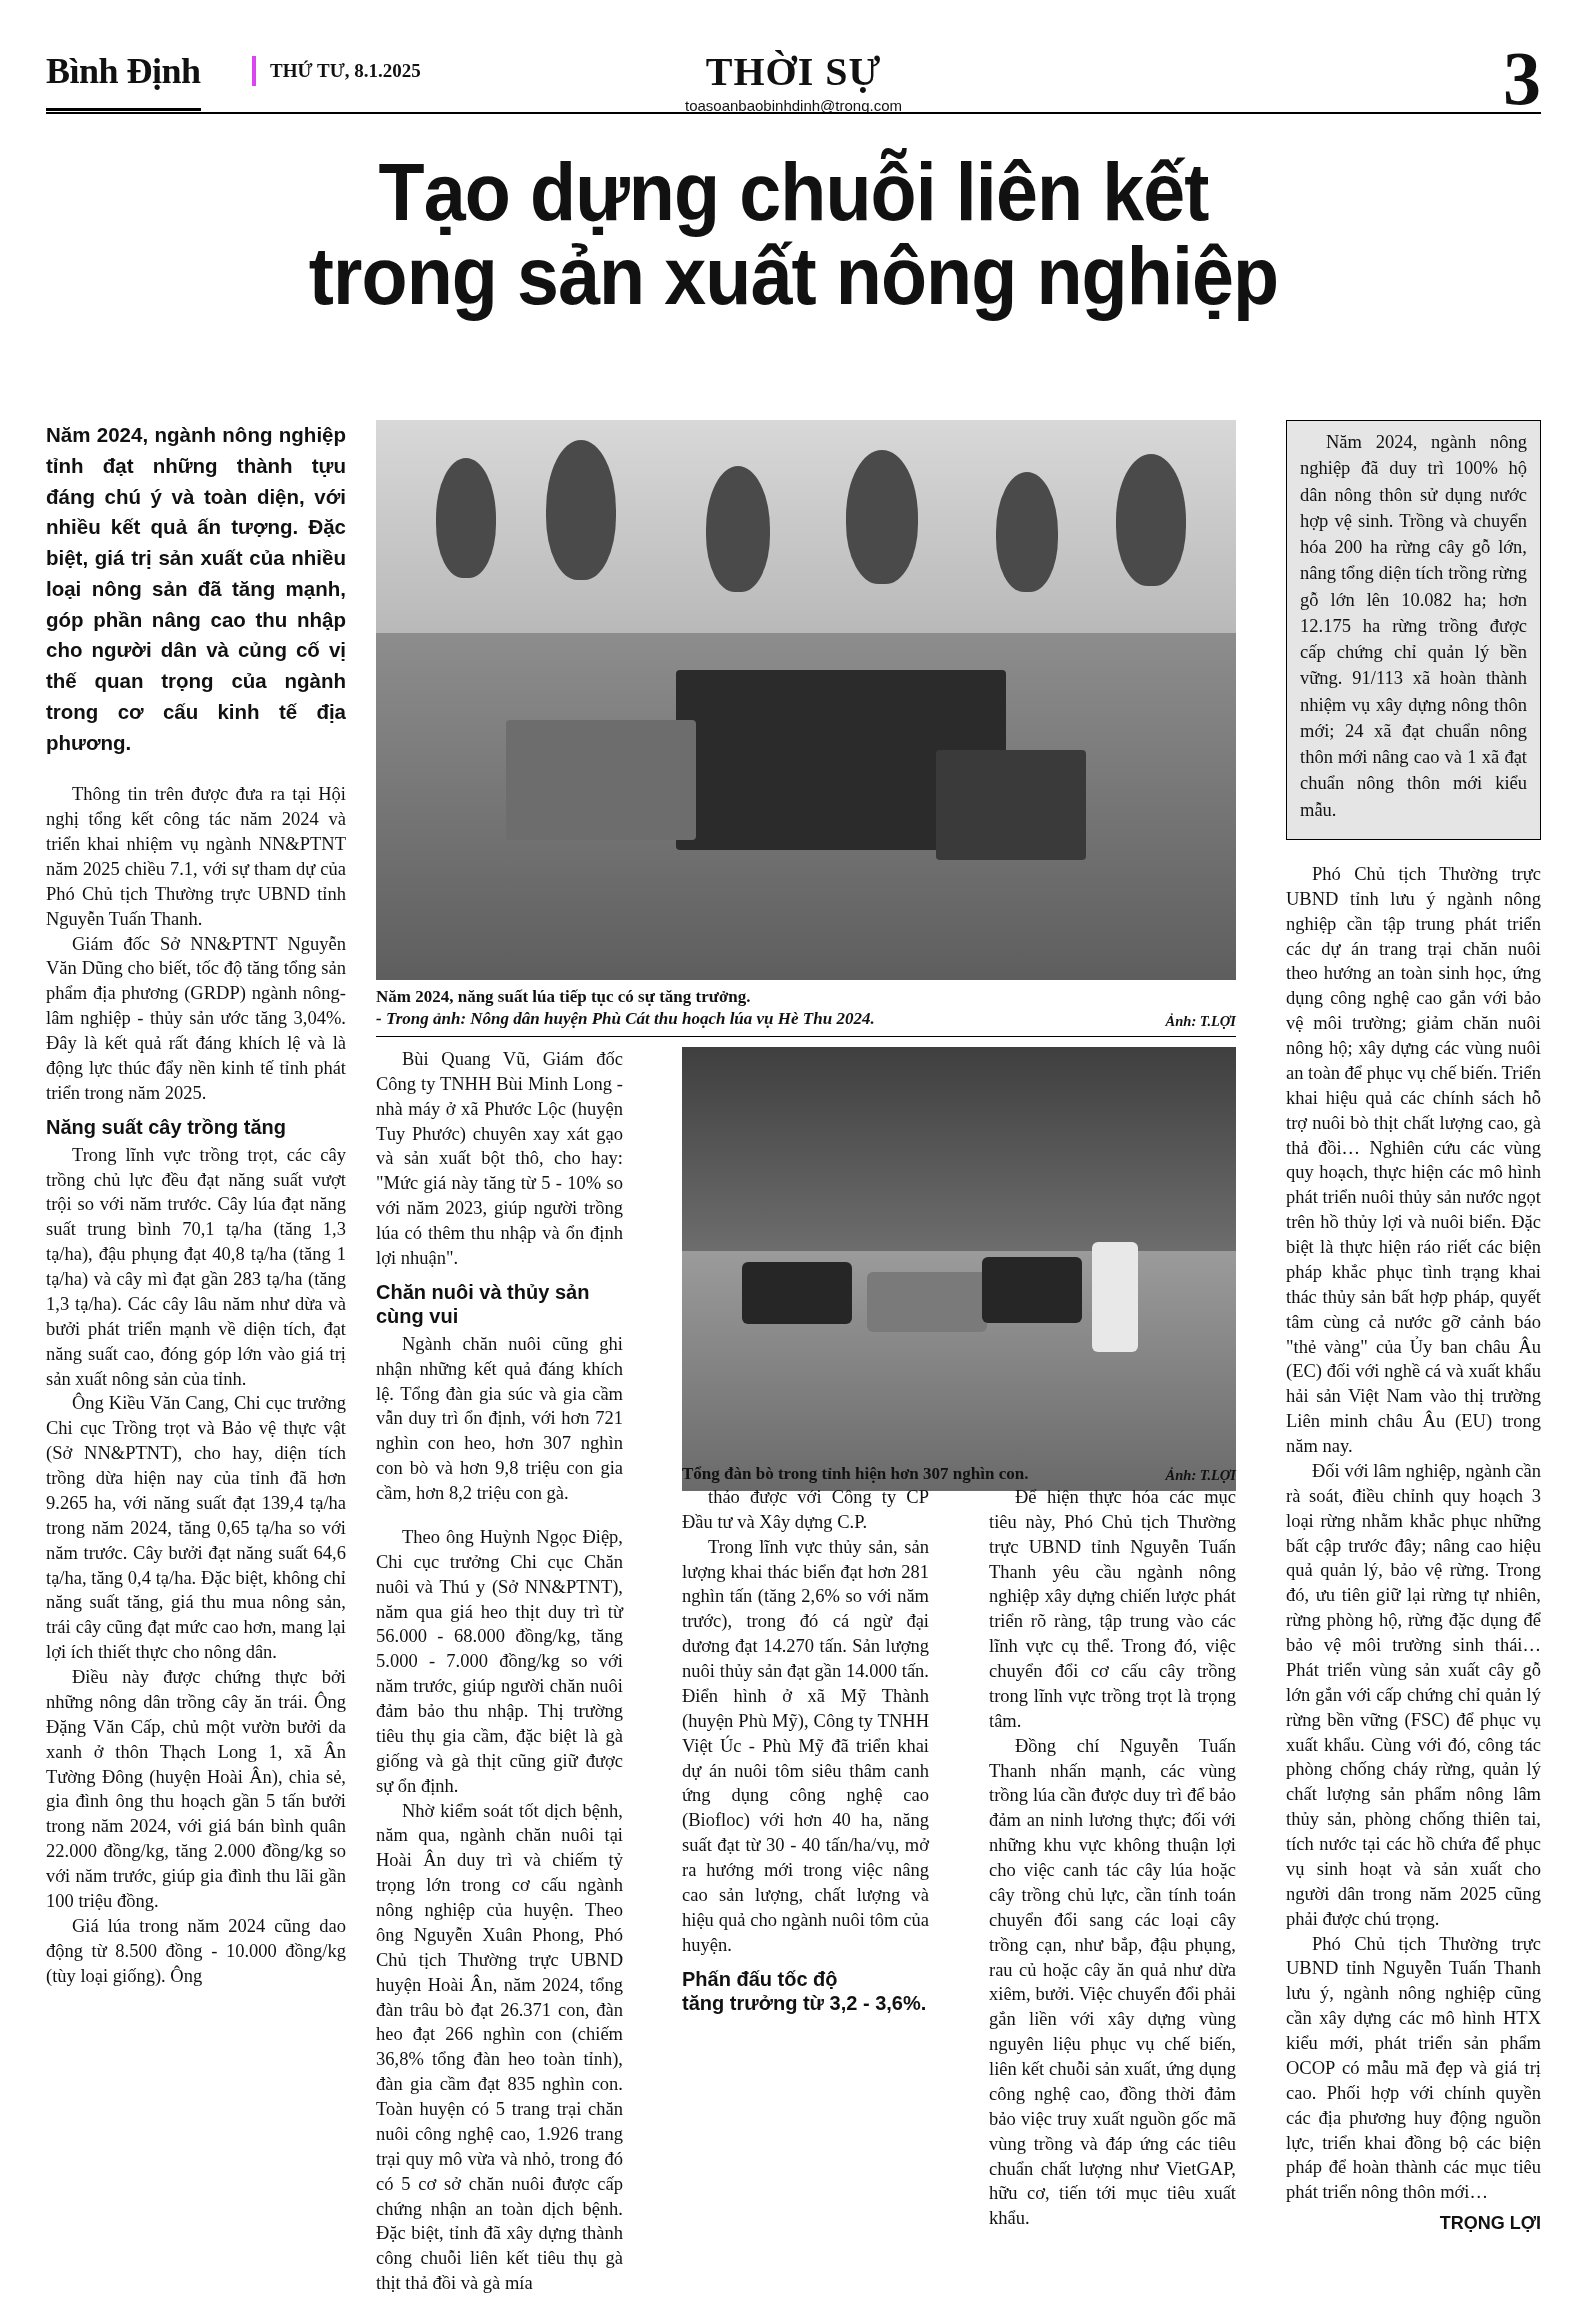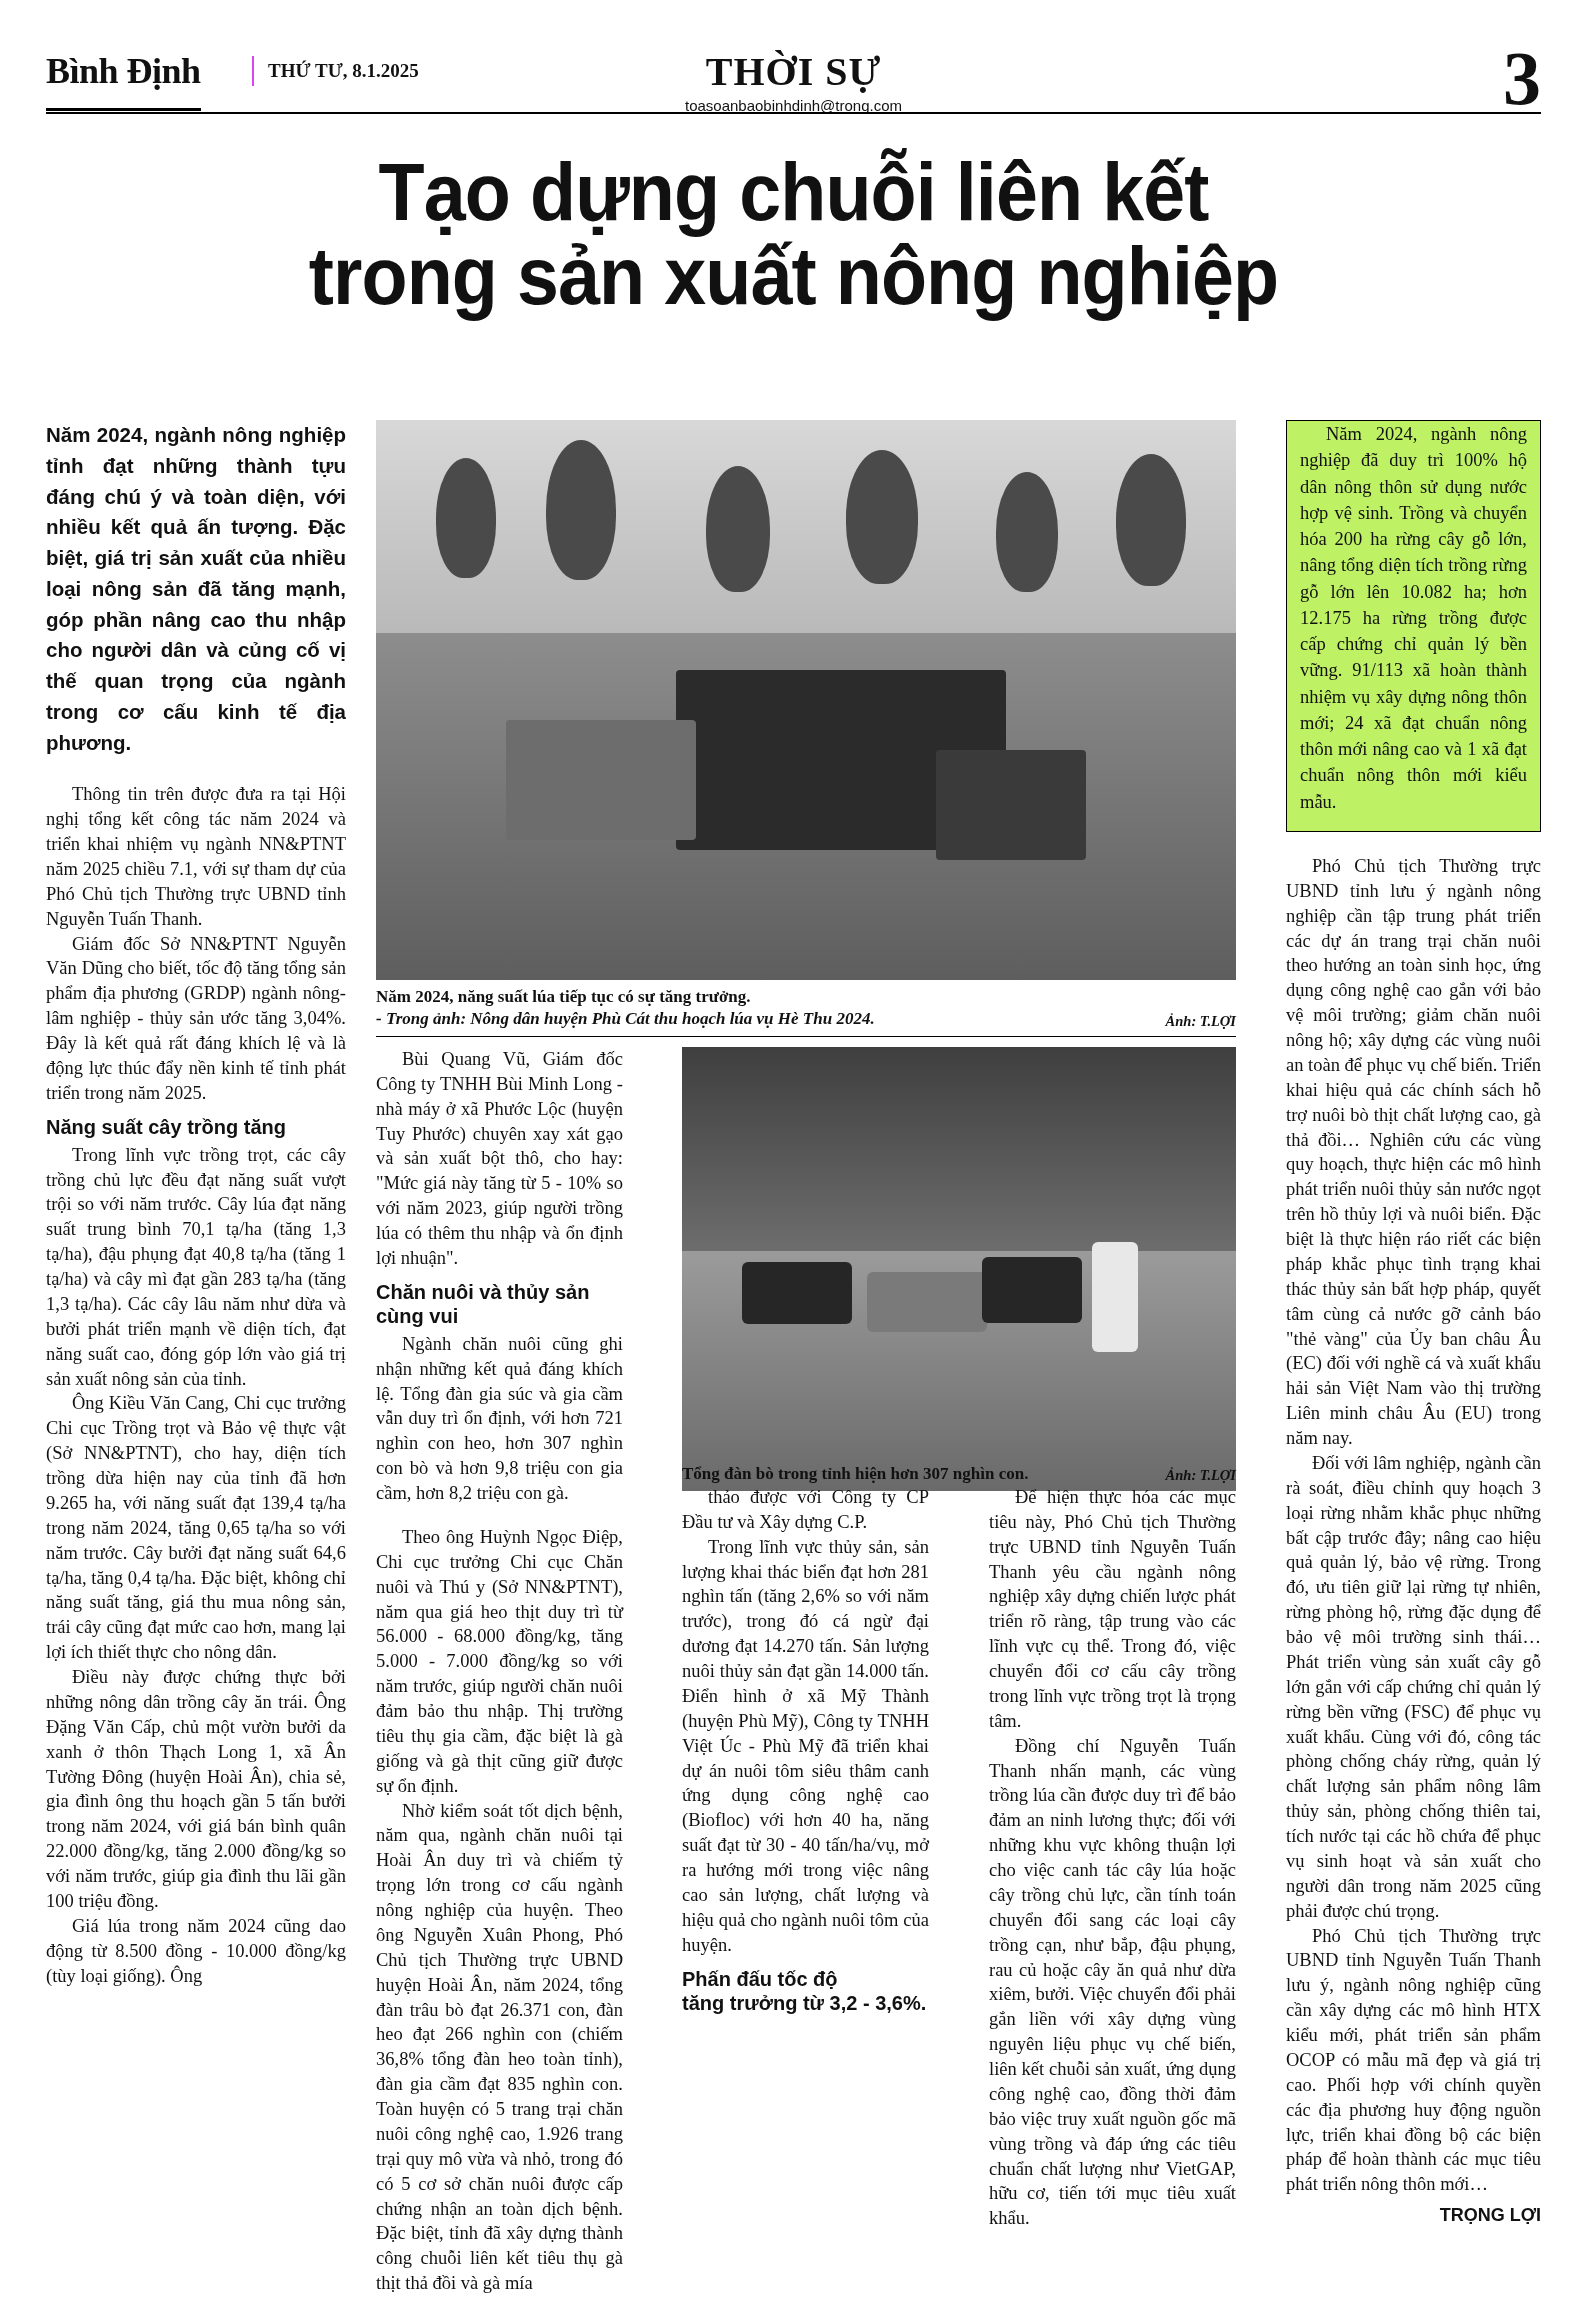--- a/index.html
+++ b/index.html
@@ -18,21 +18,21 @@
     position:absolute; top:48px; left:46px; right:46px; height:62px;
   }
   .mast-left {
     position:absolute; left:0; top:2px;
     font-family:"Liberation Serif", serif;
     font-weight:bold; font-size:36px; letter-spacing:-0.5px;
     border-bottom:3px solid #000; padding-bottom:16px;
   }
   .mast-date-wrap {
     position:absolute; left:206px; top:8px;
-    border-left:2px solid #d946ef;
+    border-left:4px solid #d946ef;
     padding:4px 0 4px 14px;
   }
   .mast-center {
     position:absolute; left:0; right:0; top:0; text-align:center;
   }
   .mast-title {
     font-family:"Liberation Serif", serif;
     font-weight:bold; font-size:40px; letter-spacing:1px;
   }
   .mast-email {
@@ -71,22 +71,22 @@
   .col-right{ position:absolute; left:1240px; top:0; width:255px; }
 
   .intro {
     font-family:"Liberation Sans", sans-serif;
     font-weight:bold; font-size:20.5px; line-height:1.5;
     text-align:justify;
   }
 
   .sidebar-box {
     border:1px solid #000;
-    background:#bef264;
-    padding:0 13px 16px 13px;
+    background:#e5e5e5;
+    padding:8px 13px 16px 13px;
     font-family:"Liberation Serif", serif;
     font-size:18.5px; line-height:1.42;
     text-align:justify;
     text-indent:26px;
   }
 
   .photo { width:100%; background:#777; display:block; }
   .photo-main { height:560px; }
   .photo-sub { height:410px; }
 

